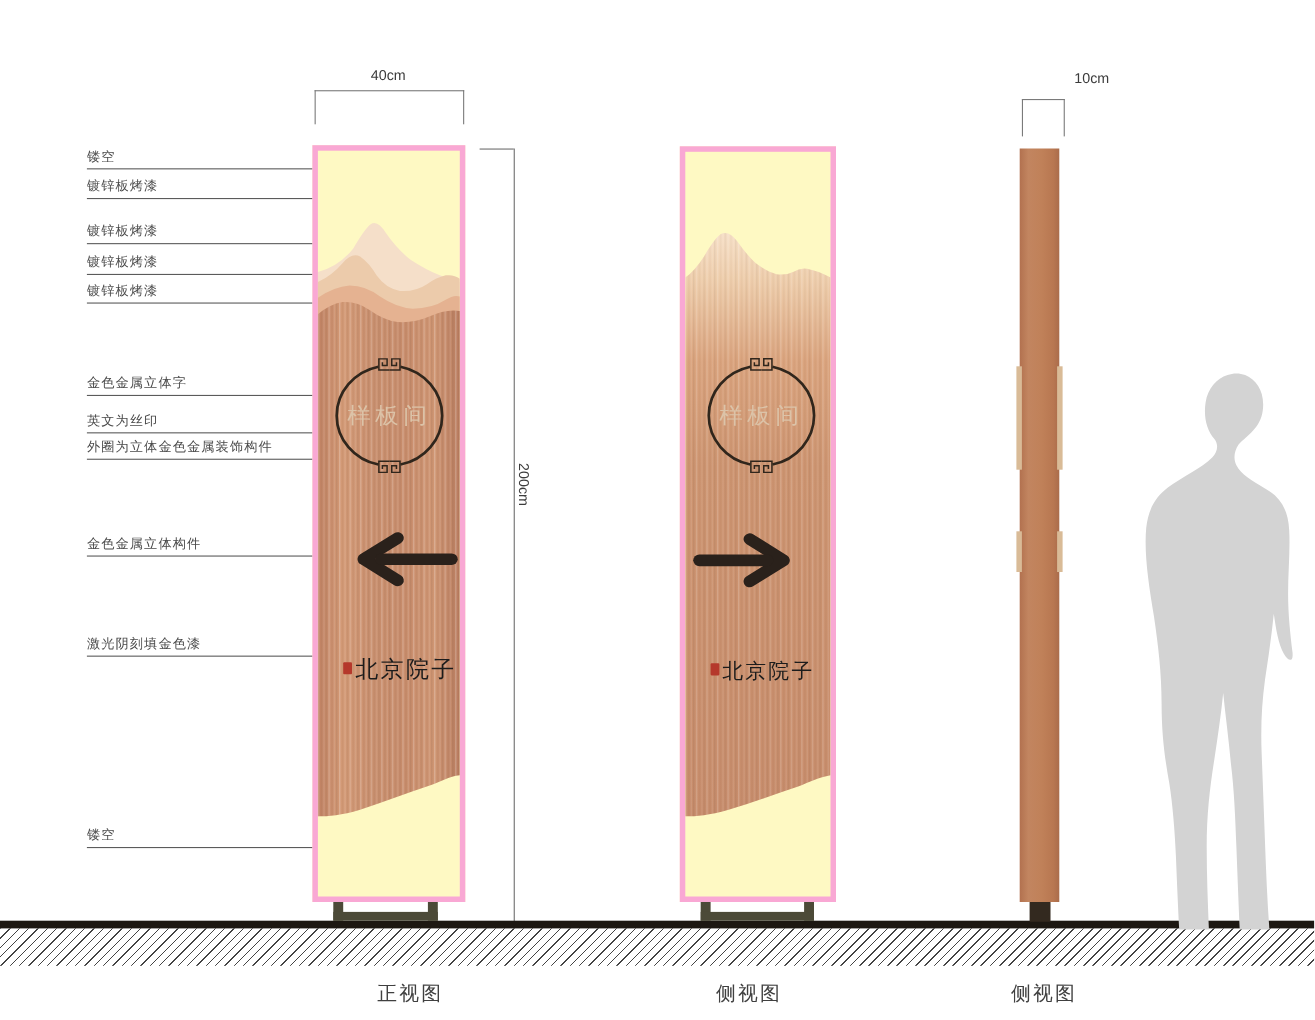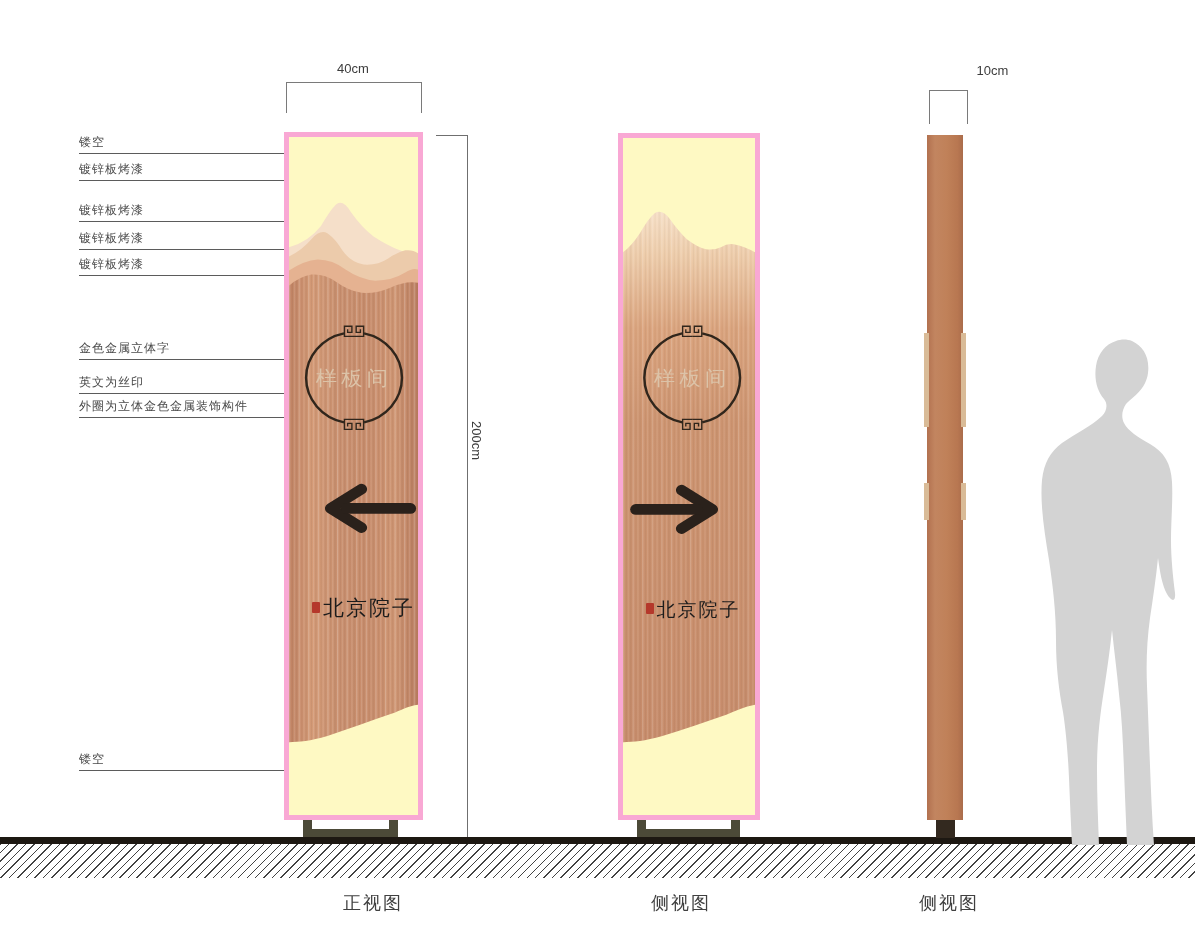--- a/index.html
+++ b/index.html
@@ -52,20 +52,22 @@
 <div id="stage">
 
   <div class="callout" style="top:134px;width:271px;">镂空</div>
   <div class="callout" style="top:161px;width:248px;">镀锌板烤漆</div>
   <div class="callout" style="top:202px;width:288px;">镀锌板烤漆</div>
   <div class="callout" style="top:230px;width:260px;">镀锌板烤漆</div>
   <div class="callout" style="top:256px;width:258px;">镀锌板烤漆</div>
   <div class="callout" style="top:340px;width:298px;">金色金属立体字</div>
   <div class="callout" style="top:374px;width:298px;">英文为丝印</div>
   <div class="callout" style="top:398px;width:281px;">外圈为立体金色金属装饰构件</div>
+  <div class="callout" style="top:486px;width:305px;">金色金属立体构件</div>
+  <div class="callout" style="top:577px;width:313px;">激光阴刻填金色漆</div>
   <div class="callout" style="top:751px;width:266px;">镂空</div>
 
   <div class="dim-text" style="left:286px;top:61px;width:134px;">40cm</div>
   <div class="bracket" style="left:286px;top:82px;width:134px;height:30px;"></div>
 
   <div class="dim-text" style="left:929px;top:63px;width:37px;margin-left:45px;">10cm</div>
   <div class="bracket" style="left:929px;top:90px;width:37px;height:33px;"></div>
 
   <div class="hline" style="left:436px;top:135px;width:31px;"></div>
   <div class="vline" style="left:467px;top:135px;height:703px;"></div>

